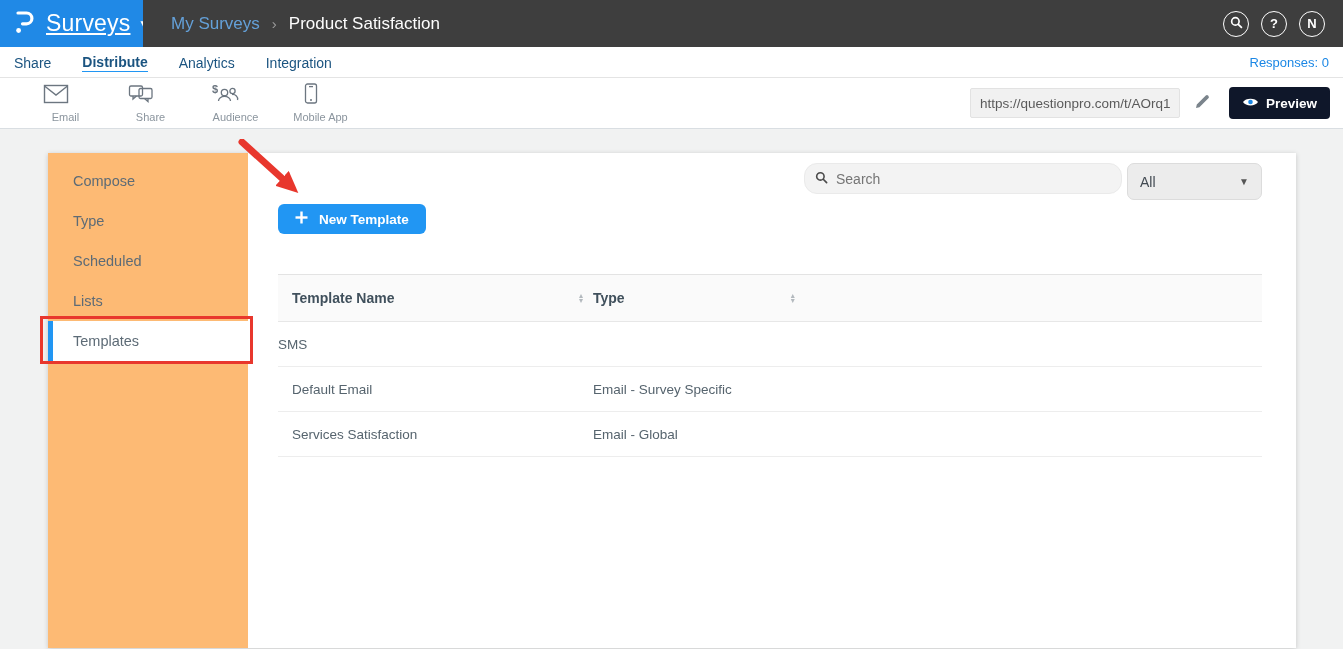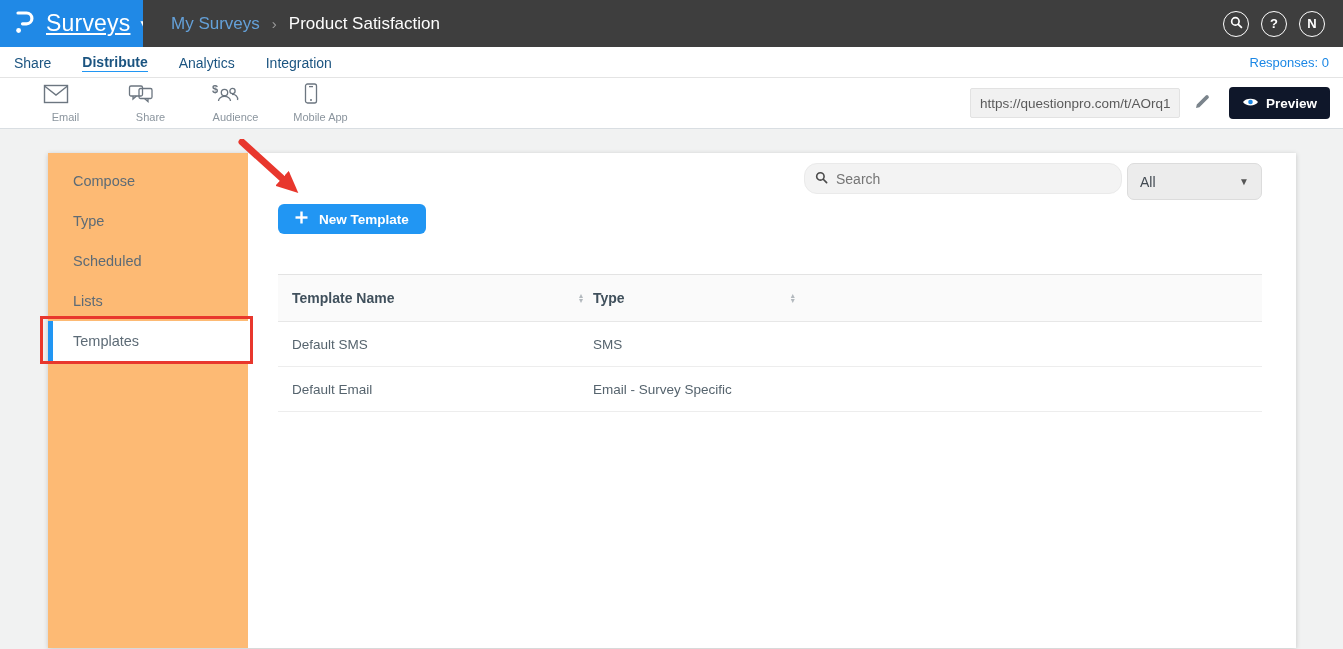--- a/index.html
+++ b/index.html
@@ -266,32 +266,37 @@
           <div class="col-type">
             <span class="th-label">Type</span>
             <span class="sort-icon">
                 <span>▴</span>
                 <span>▾</span>
               </span>
           </div>
         </div>
 
         <div class="t-row">
-          <div class="col-name">
-              <span class="td-text">Default SMS</span>
-            </div>
           <div class="col-type">
               <span class="td-text">SMS</span>
             </div>
         </div>
         <div class="t-row">
           <div class="col-name">
               <span class="td-text">Default Email</span>
             </div>
           <div class="col-type">
               <span class="td-text">Email - Survey Specific</span>
             </div>
         </div>
+        <div class="t-row">
+          <div class="col-name">
+              <span class="td-text">Services Satisfaction</span>
+            </div>
+          <div class="col-type">
+              <span class="td-text">Email - Global</span>
+            </div>
+        </div>
       </div>
 
     </div>
   </div>
 </div>
 
 </body></html>

